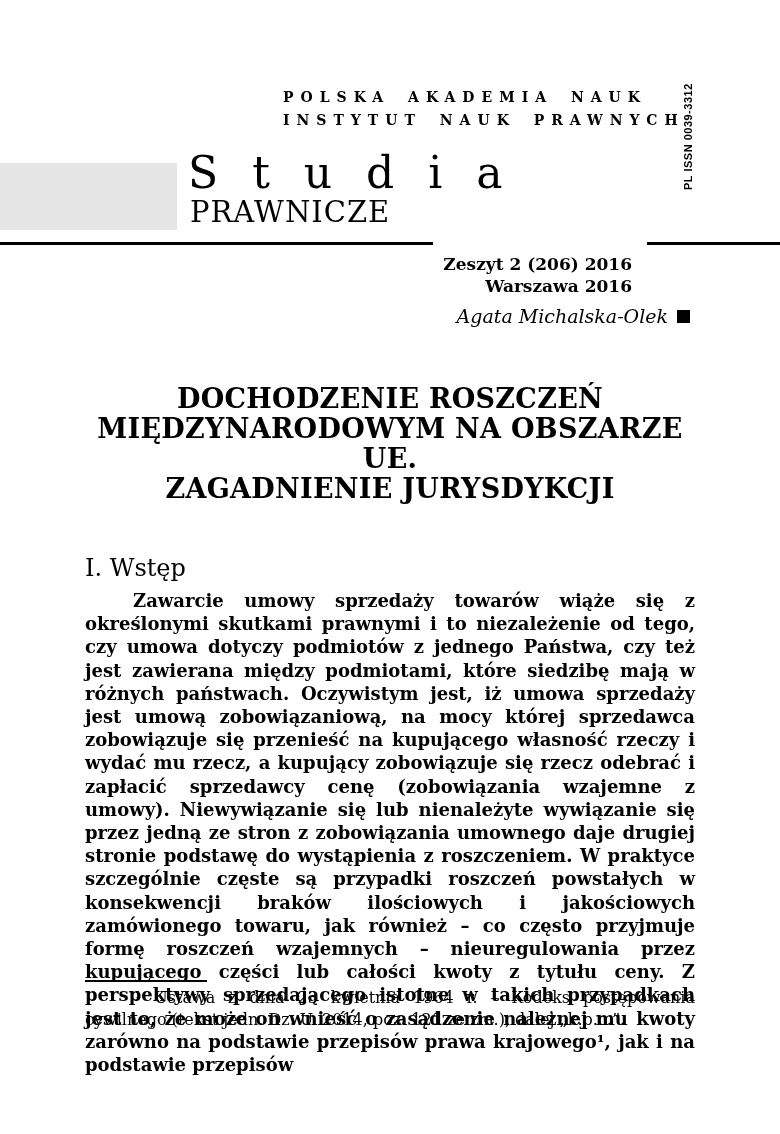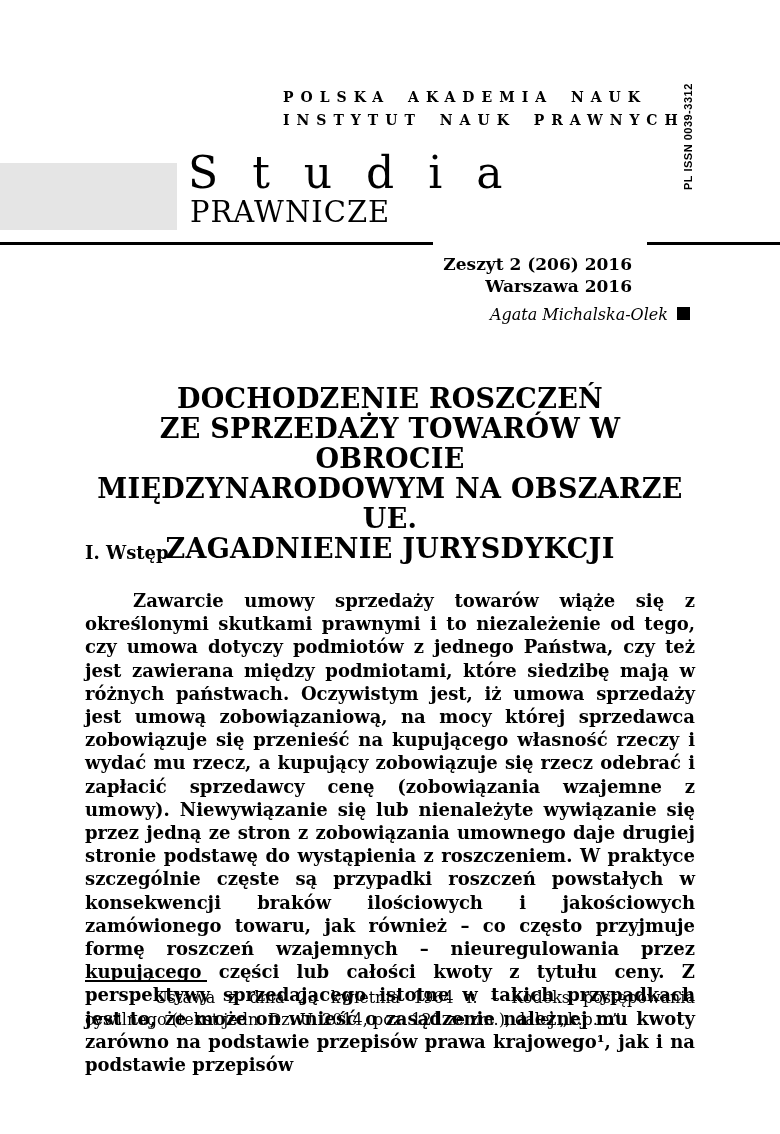--- a/index.html
+++ b/index.html
@@ -73,21 +73,21 @@
     font-size: 17px;
     font-weight: bold;
     line-height: 22px;
     white-space: nowrap;
     margin-top: 21px;
   }
   .author {
     position: absolute;
     right: 90px;
     top: 305px;
-    font-size: 16px;
+    font-size: 19px;
     font-style: italic;
     white-space: nowrap;
   }
   .author .sq {
     display: inline-block;
     width: 13px;
     height: 13px;
     background: #000;
     margin-left: 9px;
   }
@@ -98,23 +98,23 @@
     width: 610px;
     text-align: center;
     font-size: 27px;
     font-weight: bold;
     line-height: 30px;
     letter-spacing: 0.3px;
   }
   .heading {
     position: absolute;
     left: 85px;
-    top: 542px;
-    font-size: 18px;
-    font-weight: 700;
+    top: 554px;
+    font-size: 24px;
+    font-weight: 400;
   }
   .body-par {
     position: absolute;
     left: 85px;
     top: 589px;
     width: 610px;
     font-size: 18px;
     line-height: 23.2px;
     text-align: justify;
     text-indent: 48px;
@@ -163,21 +163,20 @@
     <div>Zeszyt 2 (206) 2016</div>
     <div>Warszawa 2016</div>
   </div>
 
   <div class="author">
     <span>Agata Michalska-Olek</span><span class="sq"></span>
   </div>
 
   <h1 class="title">
     <div>DOCHODZENIE ROSZCZEŃ</div>
-    <div>ZE SPRZEDAŻY TOWARÓW W OBROCIE</div>
     <div>MIĘDZYNARODOWYM NA OBSZARZE UE.</div>
     <div>ZAGADNIENIE JURYSDYKCJI</div>
   </h1>
 
   <h2 class="heading">I. Wstęp</h2>
 
   <p class="body-par">Zawarcie umowy sprzedaży towarów wiąże się z określonymi skutkami prawnymi i to niezależenie od tego, czy umowa dotyczy podmiotów z jednego Państwa, czy też jest zawierana między podmiotami, które siedzibę mają w różnych państwach. Oczywistym jest, iż umowa sprzedaży jest umową zobowiązaniową, na mocy której sprzedawca zobowiązuje się przenieść na kupującego własność rzeczy i wydać mu rzecz, a kupujący zobowiązuje się rzecz odebrać i zapłacić sprzedawcy cenę (zobowiązania wzajemne z umowy). Niewywiązanie się lub nienależyte wywiązanie się przez jedną ze stron z zobowiązania umownego daje drugiej stronie podstawę do wystąpienia z roszczeniem. W praktyce szczególnie częste są przypadki roszczeń powstałych w konsekwencji braków ilościowych i jakościowych zamówionego towaru, jak również – co często przyjmuje formę roszczeń wzajemnych – nieuregulowania przez kupującego części lub całości kwoty z tytułu ceny. Z perspektywy sprzedającego istotne w takich przypadkach jest to, że może on wnieść o zasądzenie należnej mu kwoty zarówno na podstawie przepisów prawa krajowego¹, jak i na podstawie przepisów</p>
 
   <div class="fnrule"></div>
 

